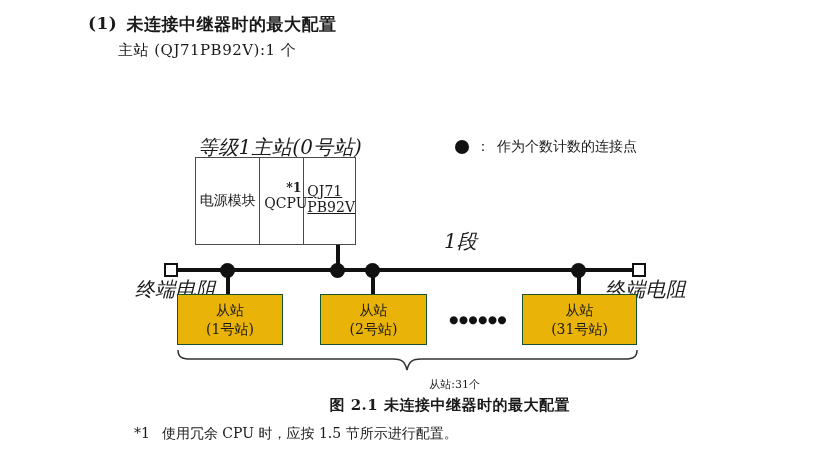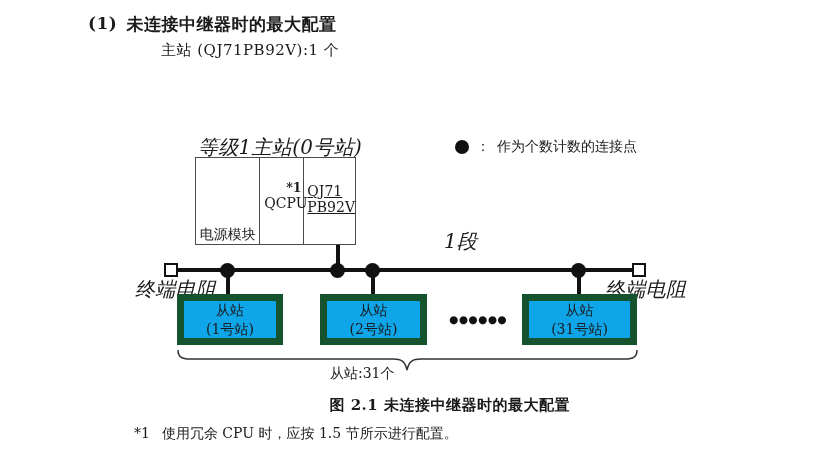--- a/index.html
+++ b/index.html
@@ -14,35 +14,35 @@
     overflow: hidden;
   }
   .abs { position: absolute; }
   .heading {
     left: 88px; top: 13px;
     display: flex; gap: 9px;
     font-size: 17px; font-weight: bold;
     letter-spacing: 0.5px;
     white-space: nowrap;
   }
-  .subline { left: 118px; font-size: 15px; letter-spacing: 0.5px; white-space: nowrap; margin-left: 43px; }
+  .subline { left: 118px; font-size: 15px; letter-spacing: 0.5px; white-space: nowrap; }
   .lbl { font-size: 20px; white-space: nowrap; letter-spacing: 0.3px; font-style: italic; }
 
   
   .master-box {
     left: 195px; top: 157px;
     width: 161px; height: 88px;
     border: 1px solid #4a4a4a;
     display: flex;
     background: #fff;
   }
   .cell { position: relative; height: 100%; font-size: 14px; }
   .cell-power {
     width: 70px; border-right: 1px solid #4a4a4a;
-    display: flex; align-items: flex-end; justify-content: center;
+    display: flex; align-items: center; justify-content: center;
   }
   .cell-qcpu { width: 48px; border-right: 1px solid #4a4a4a; }
   .cell-qcpu .qcpu-name { position: absolute; left: 4px; top: 37px; }
   .cell-qcpu .note-ref { position: absolute; right: 2px; top: 22px; font-size: 12.5px; font-weight: bold; }
   .cell-qj71 { flex: 1; padding: 25px 0 0 3px; line-height: 1.15; text-decoration: underline; }
 
   
   .legend { left: 455px; top: 138px; display: flex; align-items: center; gap: 7px; font-size: 14px; }
   .dot-lg { width: 14px; height: 14px; border-radius: 50%; background: #111; flex: 0 0 auto; }
 
@@ -52,28 +52,28 @@
     width: 14px; height: 14px;
     border: 2px solid #111; background: #ffffff;
     top: 263px;
   }
   .node-dot { width: 15px; height: 15px; border-radius: 50%; background: #111; top: 263px; }
   .vline { width: 4px; background: #111; }
 
   
   .slave-box {
     top: 294px; height: 51px;
-    border: 7px solid #14532d; background: #0ea5e9;
+    border: 1px solid #14532d; background: #eab308;
     font-size: 14px; text-align: center;
     display: flex; flex-direction: column; justify-content: center;
     line-height: 1.35;
   }
   .ellipsis { left: 449px; top: 313px; font-size: 10.5px; letter-spacing: 0.5px; color: #111; font-family: "DejaVu Sans", sans-serif; }
 
-  .brace-label { left: 330px; top: 365px; width: 150px; text-align: left; font-size: 14px; }
+  .brace-label { left: 330px; top: 377px; width: 150px; text-align: right; font-size: 11px; }
   .caption {
     left: 170px; top: 396px; width: 400px;
     text-align: right; font-size: 15px; font-weight: bold;
     letter-spacing: 0.5px; white-space: nowrap;
   }
   .footnote { left: 134px; top: 425px; display: flex; gap: 12px; font-size: 14px; white-space: nowrap; }
 </style>
 </head>
 <body>
 

